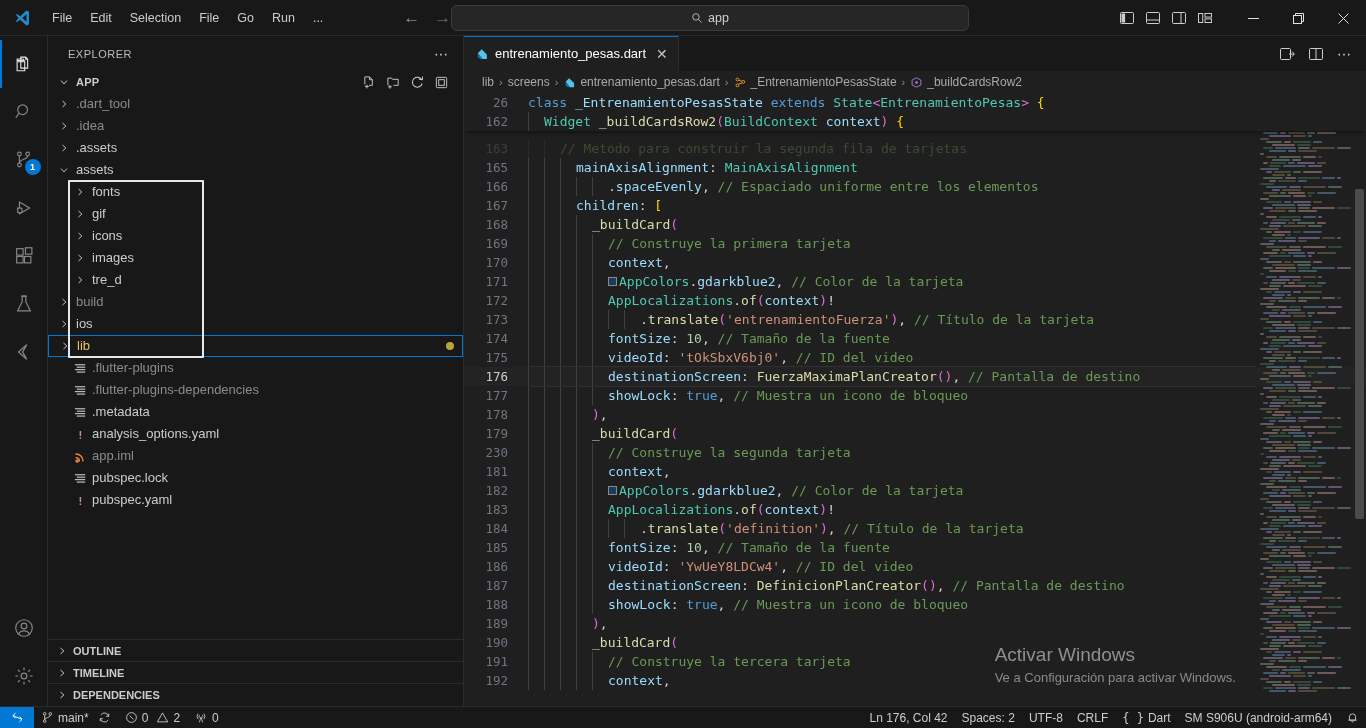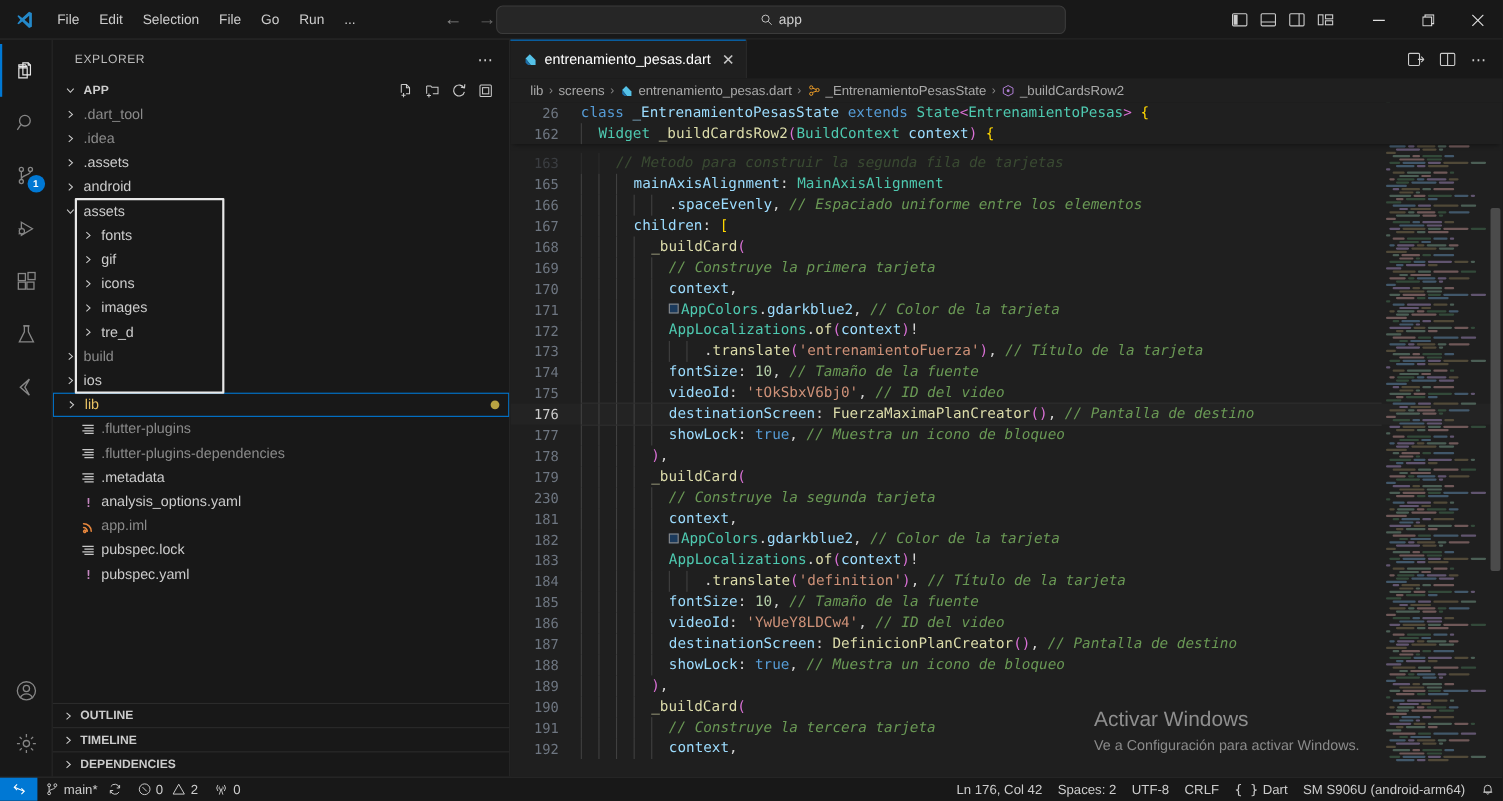--- a/index.html
+++ b/index.html
@@ -144,21 +144,21 @@
   .code { flex:1; min-width:0; }
 
   
   .k  { color:#569cd6; }   
   .kp { color:#c586c0; }   
   .ty { color:#4ec9b0; }   
   .fn { color:#dcdcaa; }   
   .va { color:#9cdcfe; }   
   .st { color:#ce9178; }   
   .nu { color:#b5cea8; }   
-  .cm { color:#6a9955;font-style:italic; }   
+  .cm { color:#6a9955; }   
   .pn { color:#da70d6; }   
   .py { color:#ffd700; }   
   .op { color:#d4d4d4; }
   .swatch {
     display:inline-block; width:9px; height:9px; border:1px solid #8a8a8a;
     background:#1b3a5c; vertical-align:middle; margin-right:2px; position:relative; top:-1px;
   }
   .indent { display:inline-block; border-left:1px solid #404040; height:19px; vertical-align:top; }
 
   .minimap {
@@ -431,29 +431,20 @@
               <svg width="12" height="12" viewBox="0 0 16 16">
                 <polyline points="6,4 10.5,8 6,12" fill="none" stroke="#cccccc" stroke-width="1.25"></polyline>
               </svg>
             </span>
             <span class="lbl">.assets</span>
           </div>
           <div class="row">
             <span style="display:inline-block;width:8px"></span>
             <span class="fi">
               <svg width="12" height="12" viewBox="0 0 16 16">
-                <polyline points="6,4 10.5,8 6,12" fill="none" stroke="#cccccc" stroke-width="1.25"></polyline>
-              </svg>
-            </span>
-            <span class="lbl">android</span>
-          </div>
-          <div class="row">
-            <span style="display:inline-block;width:8px"></span>
-            <span class="fi">
-              <svg width="12" height="12" viewBox="0 0 16 16">
                 <polyline points="4,6 8,10.5 12,6" fill="none" stroke="#cccccc" stroke-width="1.25"></polyline>
               </svg>
             </span>
             <span class="lbl">assets</span>
           </div>
           <div class="row">
             <span style="display:inline-block;width:24px"></span>
             <span class="fi">
               <svg width="12" height="12" viewBox="0 0 16 16">
                 <polyline points="6,4 10.5,8 6,12" fill="none" stroke="#cccccc" stroke-width="1.25"></polyline>

